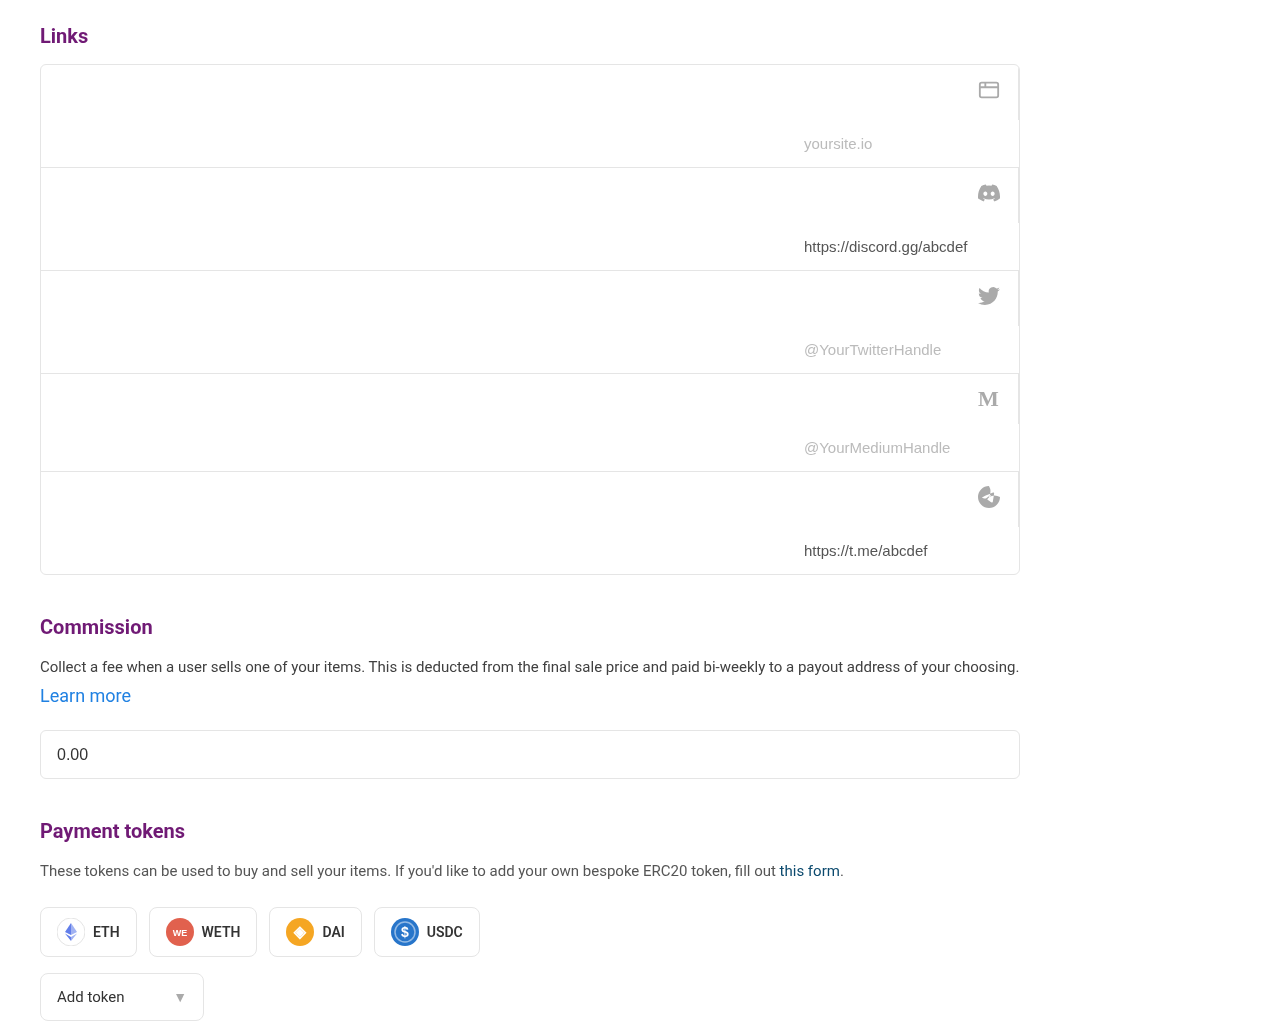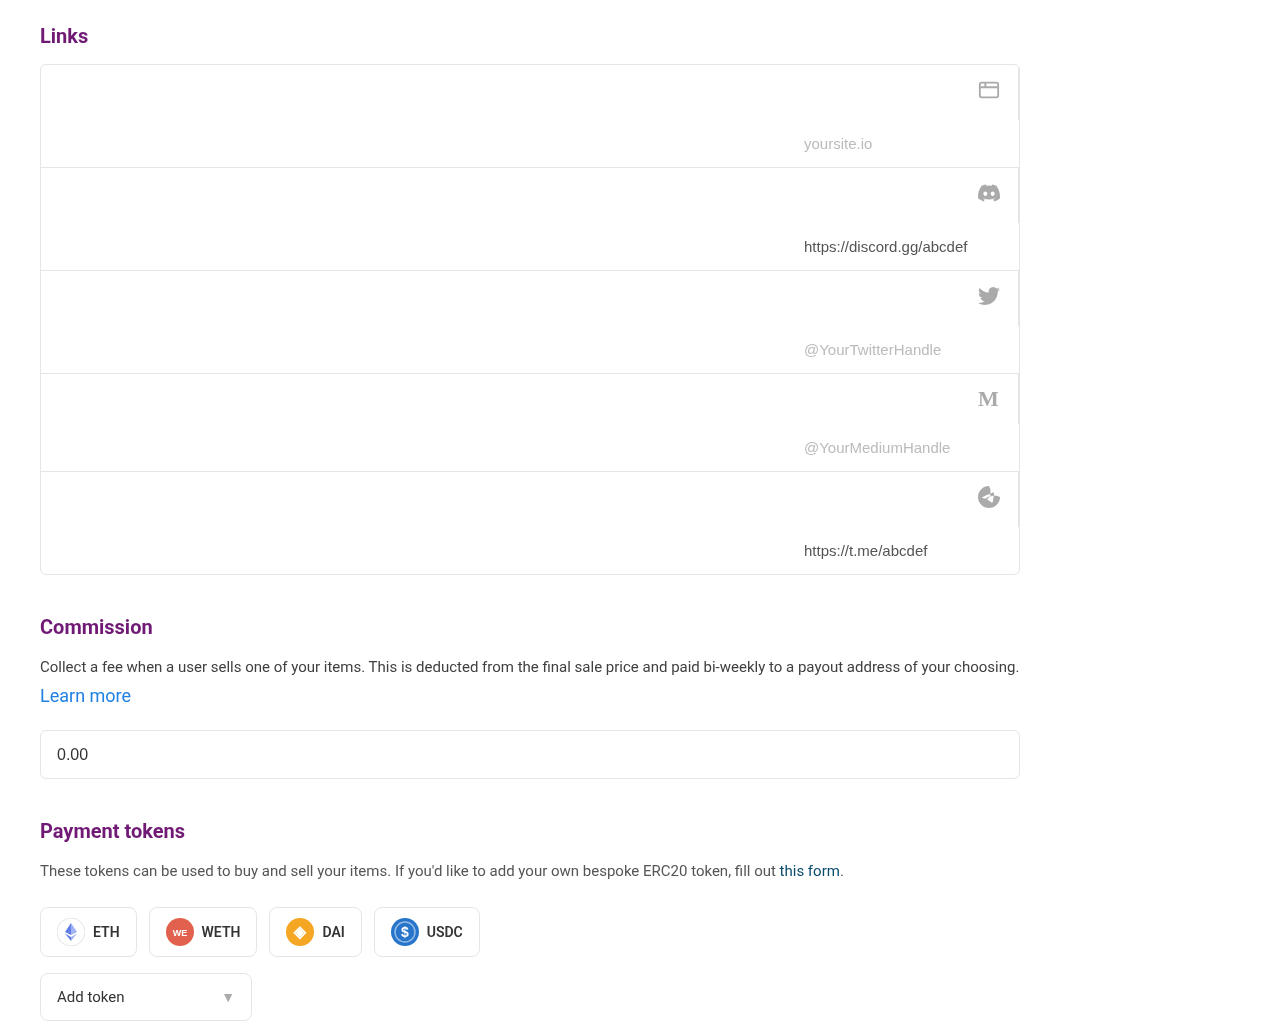--- a/index.html
+++ b/index.html
@@ -168,21 +168,21 @@
       flex-shrink: 0;
     }
 
     .add-token-dropdown {
       display: flex;
       align-items: center;
       justify-content: space-between;
       padding: 14px 16px;
       border: 1px solid #e5e5e5;
       border-radius: 8px;
-      width: 212px;
+      width: 164px;
       cursor: pointer;
       background: #fff;
       font-size: 15px;
       color: #333;
     }
 
     .chevron-down {
       color: #aaa;
       font-size: 14px;
     }

